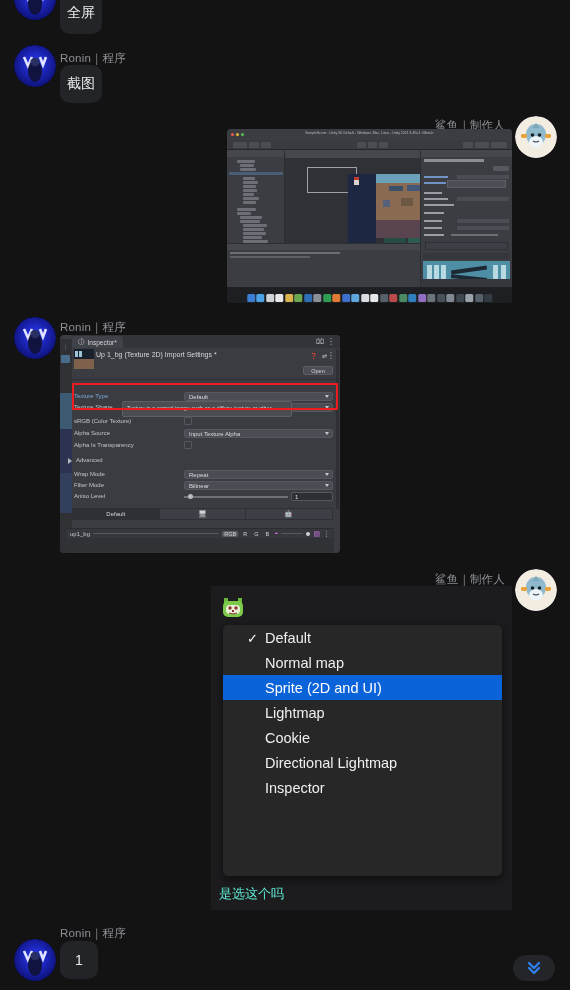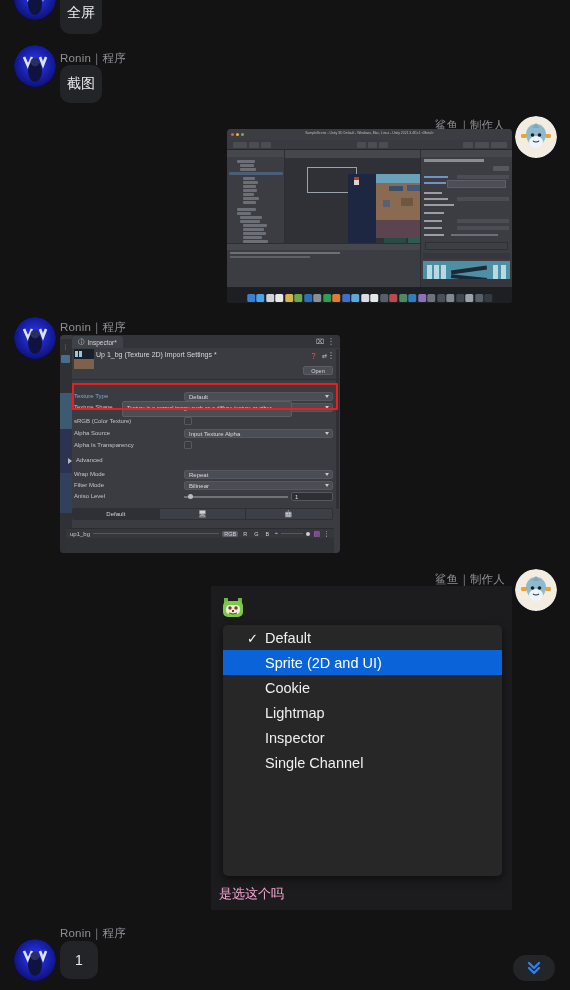--- a/index.html
+++ b/index.html
@@ -101,21 +101,21 @@
 
   
   .menucard { position:absolute; background:#1c1c1e; }
   .menu { position:absolute; background:#272728; border-radius:5px; overflow:hidden;
      box-shadow:0 3px 10px rgba(0,0,0,.55); }
   .menu-item{ position:relative; height:25px; display:flex; align-items:center;
      padding-left:42px; font-size:14.5px; color:#efeff0; }
   .menu-item.sel{ background:#0a63d8; color:#fff; }
   .menu-check{ position:absolute; left:24px; top:50%; transform:translateY(-50%);
      font-size:13px; color:#fff; }
-  .caption{ position:absolute; font-size:13px; color:#f9a8d4; }
+  .caption{ position:absolute; font-size:13px; color:#5eead4; }
 
   .sticker{ position:absolute; width:22px; height:22px; }
 
   .jump-btn{ position:absolute; width:42px; height:26px; border-radius:13px;
      background:#242528; display:flex; align-items:center; justify-content:center; }
 </style>
 </head>
 <body>
 
 <div class="app">
@@ -501,34 +501,37 @@
           <rect x="10" y="13" width="2" height="2" fill="#8b2f2f"></rect>
           <path d="M7 16 q4 2 8 0" stroke="#8b2f2f" stroke-width="1" fill="none"></path>
         </svg>
       </div>
 
       <div class="menu" style="left:12px;top:39px;width:279px;height:251px;">
         <div class="menu-item">
           <span class="menu-check">✓</span>
           <span>Default</span>
         </div>
+        <div class="menu-item">
+          <span>Normal map</span>
+        </div>
         <div class="menu-item sel">
           <span>Sprite (2D and UI)</span>
         </div>
         <div class="menu-item">
+          <span>Lightmap</span>
+        </div>
+        <div class="menu-item">
           <span>Cookie</span>
         </div>
         <div class="menu-item">
-          <span>Lightmap</span>
+          <span>Directional Lightmap</span>
         </div>
         <div class="menu-item">
           <span>Inspector</span>
-        </div>
-        <div class="menu-item">
-          <span>Single Channel</span>
         </div>
       </div>
 
       <div class="caption" style="left:8px;top:299px;">是选这个吗</div>
     </div>
   </div>
 
   <div class="msg">
     <div class="avatar" style="left:14px;top:939px;">
       <svg viewBox="0 0 42 42">

